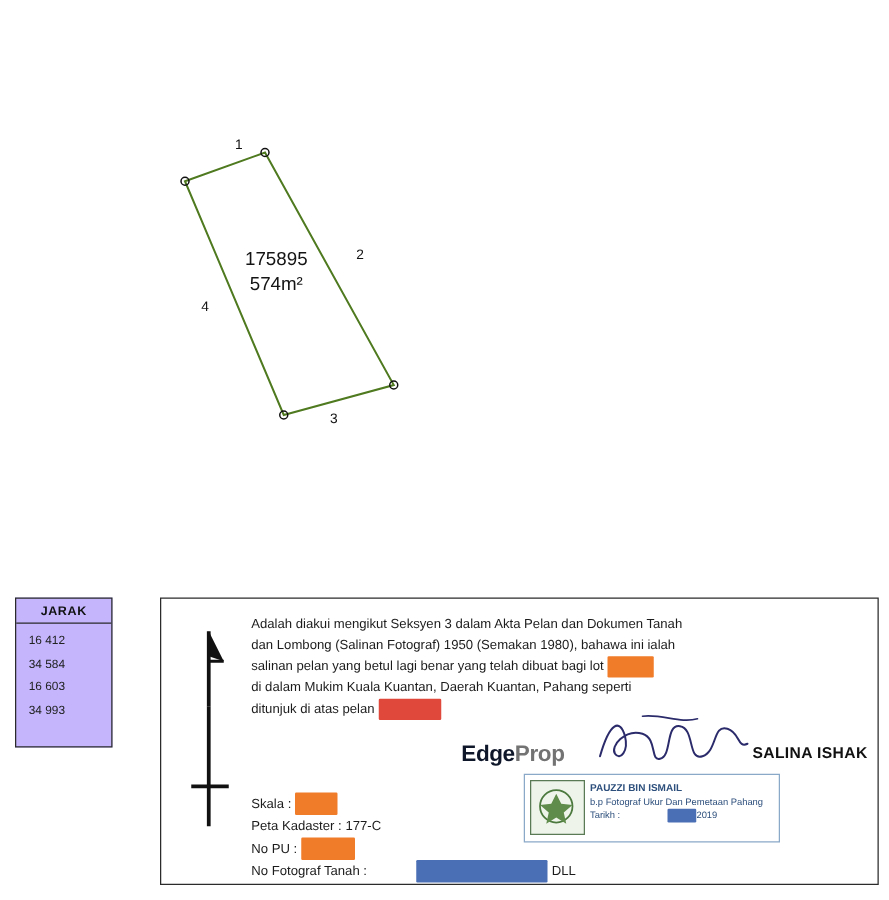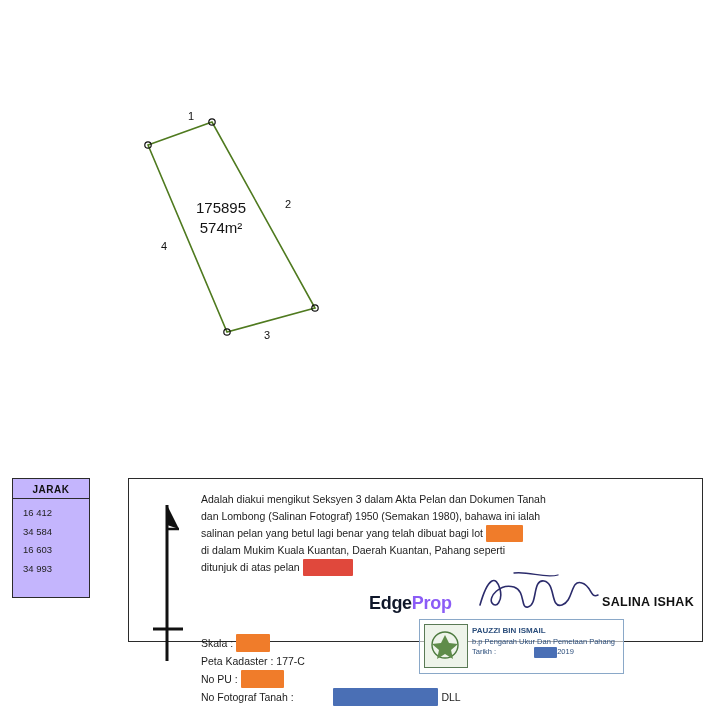--- a/index.html
+++ b/index.html
@@ -85,21 +85,21 @@
     line-height: 1.95;
     color: #222;
   }
 
   
   .cert-box {
     position: absolute;
     left: 128px;
     top: 478px;
     width: 575px;
-    height: 164px;
+    height: 230px;
     border: 1px solid #2b2b2b;
     background: #fff;
     box-sizing: border-box;
   }
 
   .cert-text {
     position: absolute;
     left: 72px;
     top: 12px;
     width: 470px;
@@ -208,21 +208,21 @@
   .watermark {
     position: absolute;
     left: 368px;
     top: 592px;
     font-size: 18px;
     font-weight: bold;
     letter-spacing: -0.3px;
     white-space: nowrap;
   }
   .wm-edge { color: #0f172a; }
-  .wm-prop { color: #8b5cf6; text-align: right; }
+  .wm-prop { color: #737373; text-align: right; }
 </style>
 </head>
 <body>
 
 <div class="page">
 
   <div class="plan">
     <svg width="380" height="280" viewBox="0 0 380 280">
 
       <polygon points="28,50 92,27 195,213 107,237" fill="none" stroke="#4f7a1f" stroke-width="1.6"></polygon>
@@ -286,21 +286,21 @@
 
     <div class="stamp">
       <div class="stamp-logo">
         <svg width="40" height="40" viewBox="0 0 40 40">
           <circle cx="20" cy="20" r="13" fill="none" stroke="#4c7a3e" stroke-width="1.4"></circle>
           <path d="M20,10 L24,18 L33,19 L26,25 L28,34 L20,29 L12,34 L14,25 L7,19 L16,18 Z" fill="#5f8c4a"></path>
         </svg>
       </div>
       <div class="stamp-lines">
         <div class="nm">PAUZZI BIN ISMAIL</div>
-        <div>b.p Pengarah Ukur Dan Pemetaan Pahang</div>
+        <div>b.p Fotograf Ukur Dan Pemetaan Pahang</div>
         <div><span>Tarikh :</span> <span class="redact-blue">00/00/</span><span>2019</span></div>
       </div>
     </div>
 
     <div class="signer-name">SALINA ISHAK</div>
 
     <div class="watermark" style="left:240px; top:114px;">
       <span class="wm-edge">Edge</span><span class="wm-prop">Prop</span>
     </div>
 

